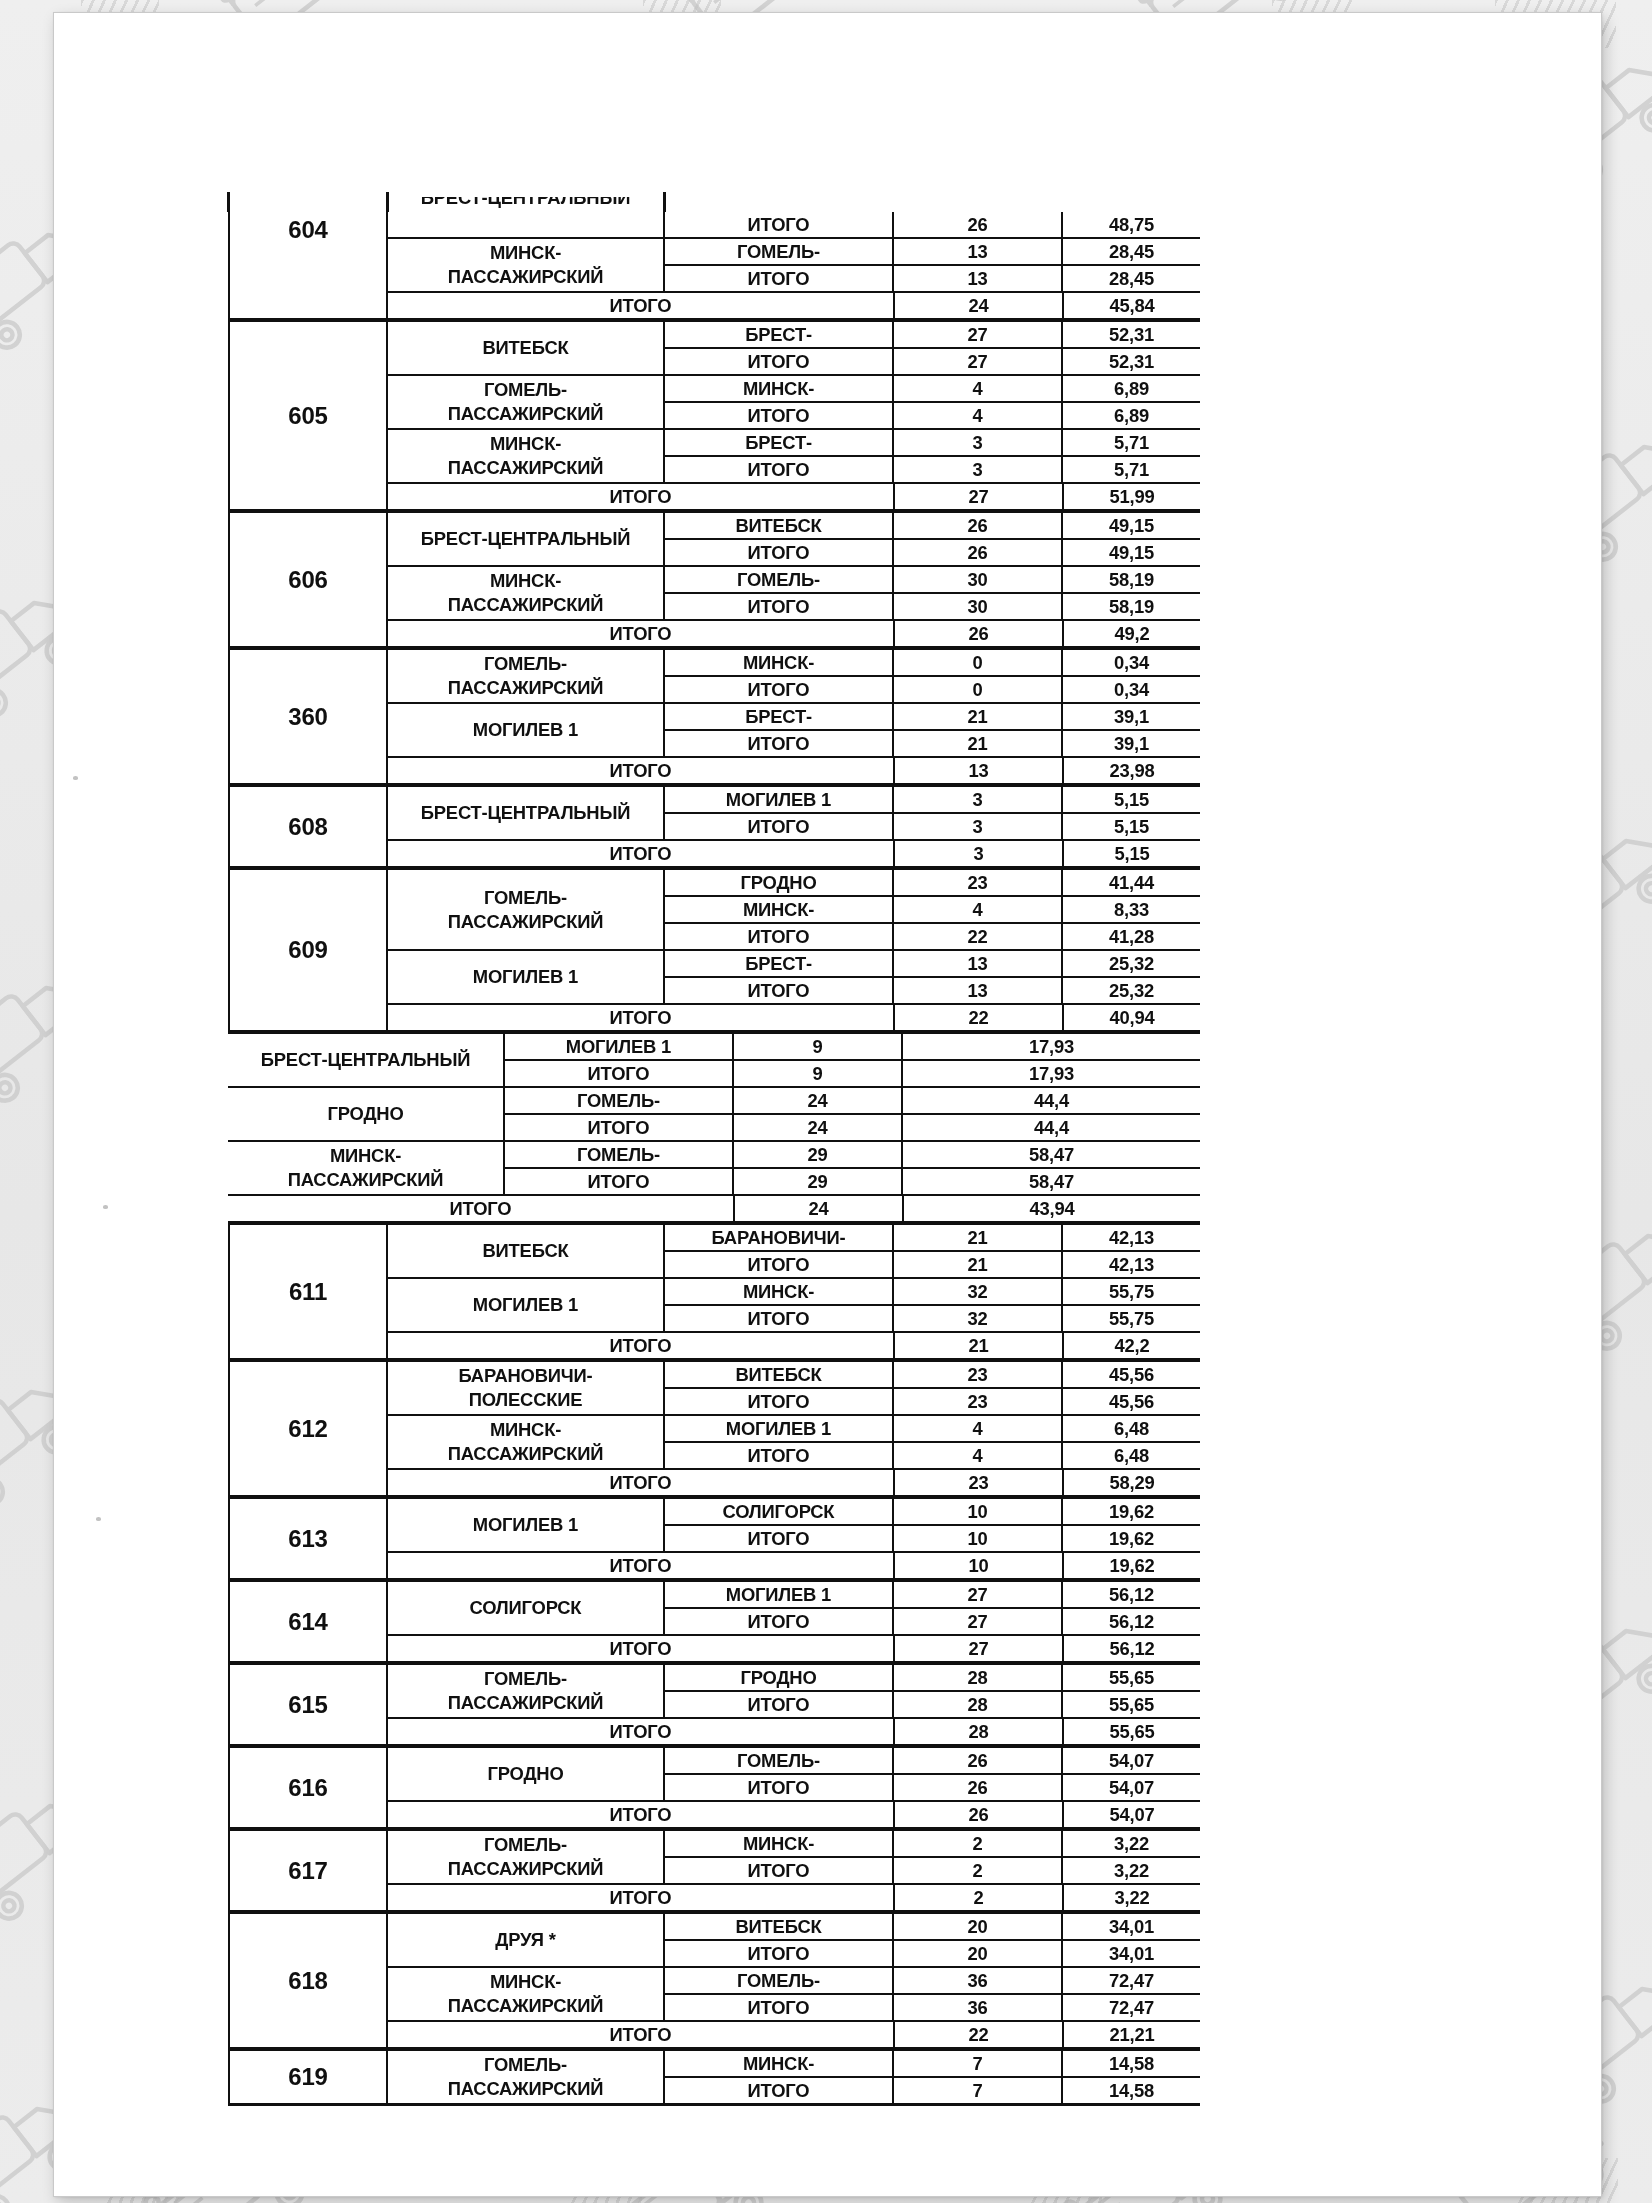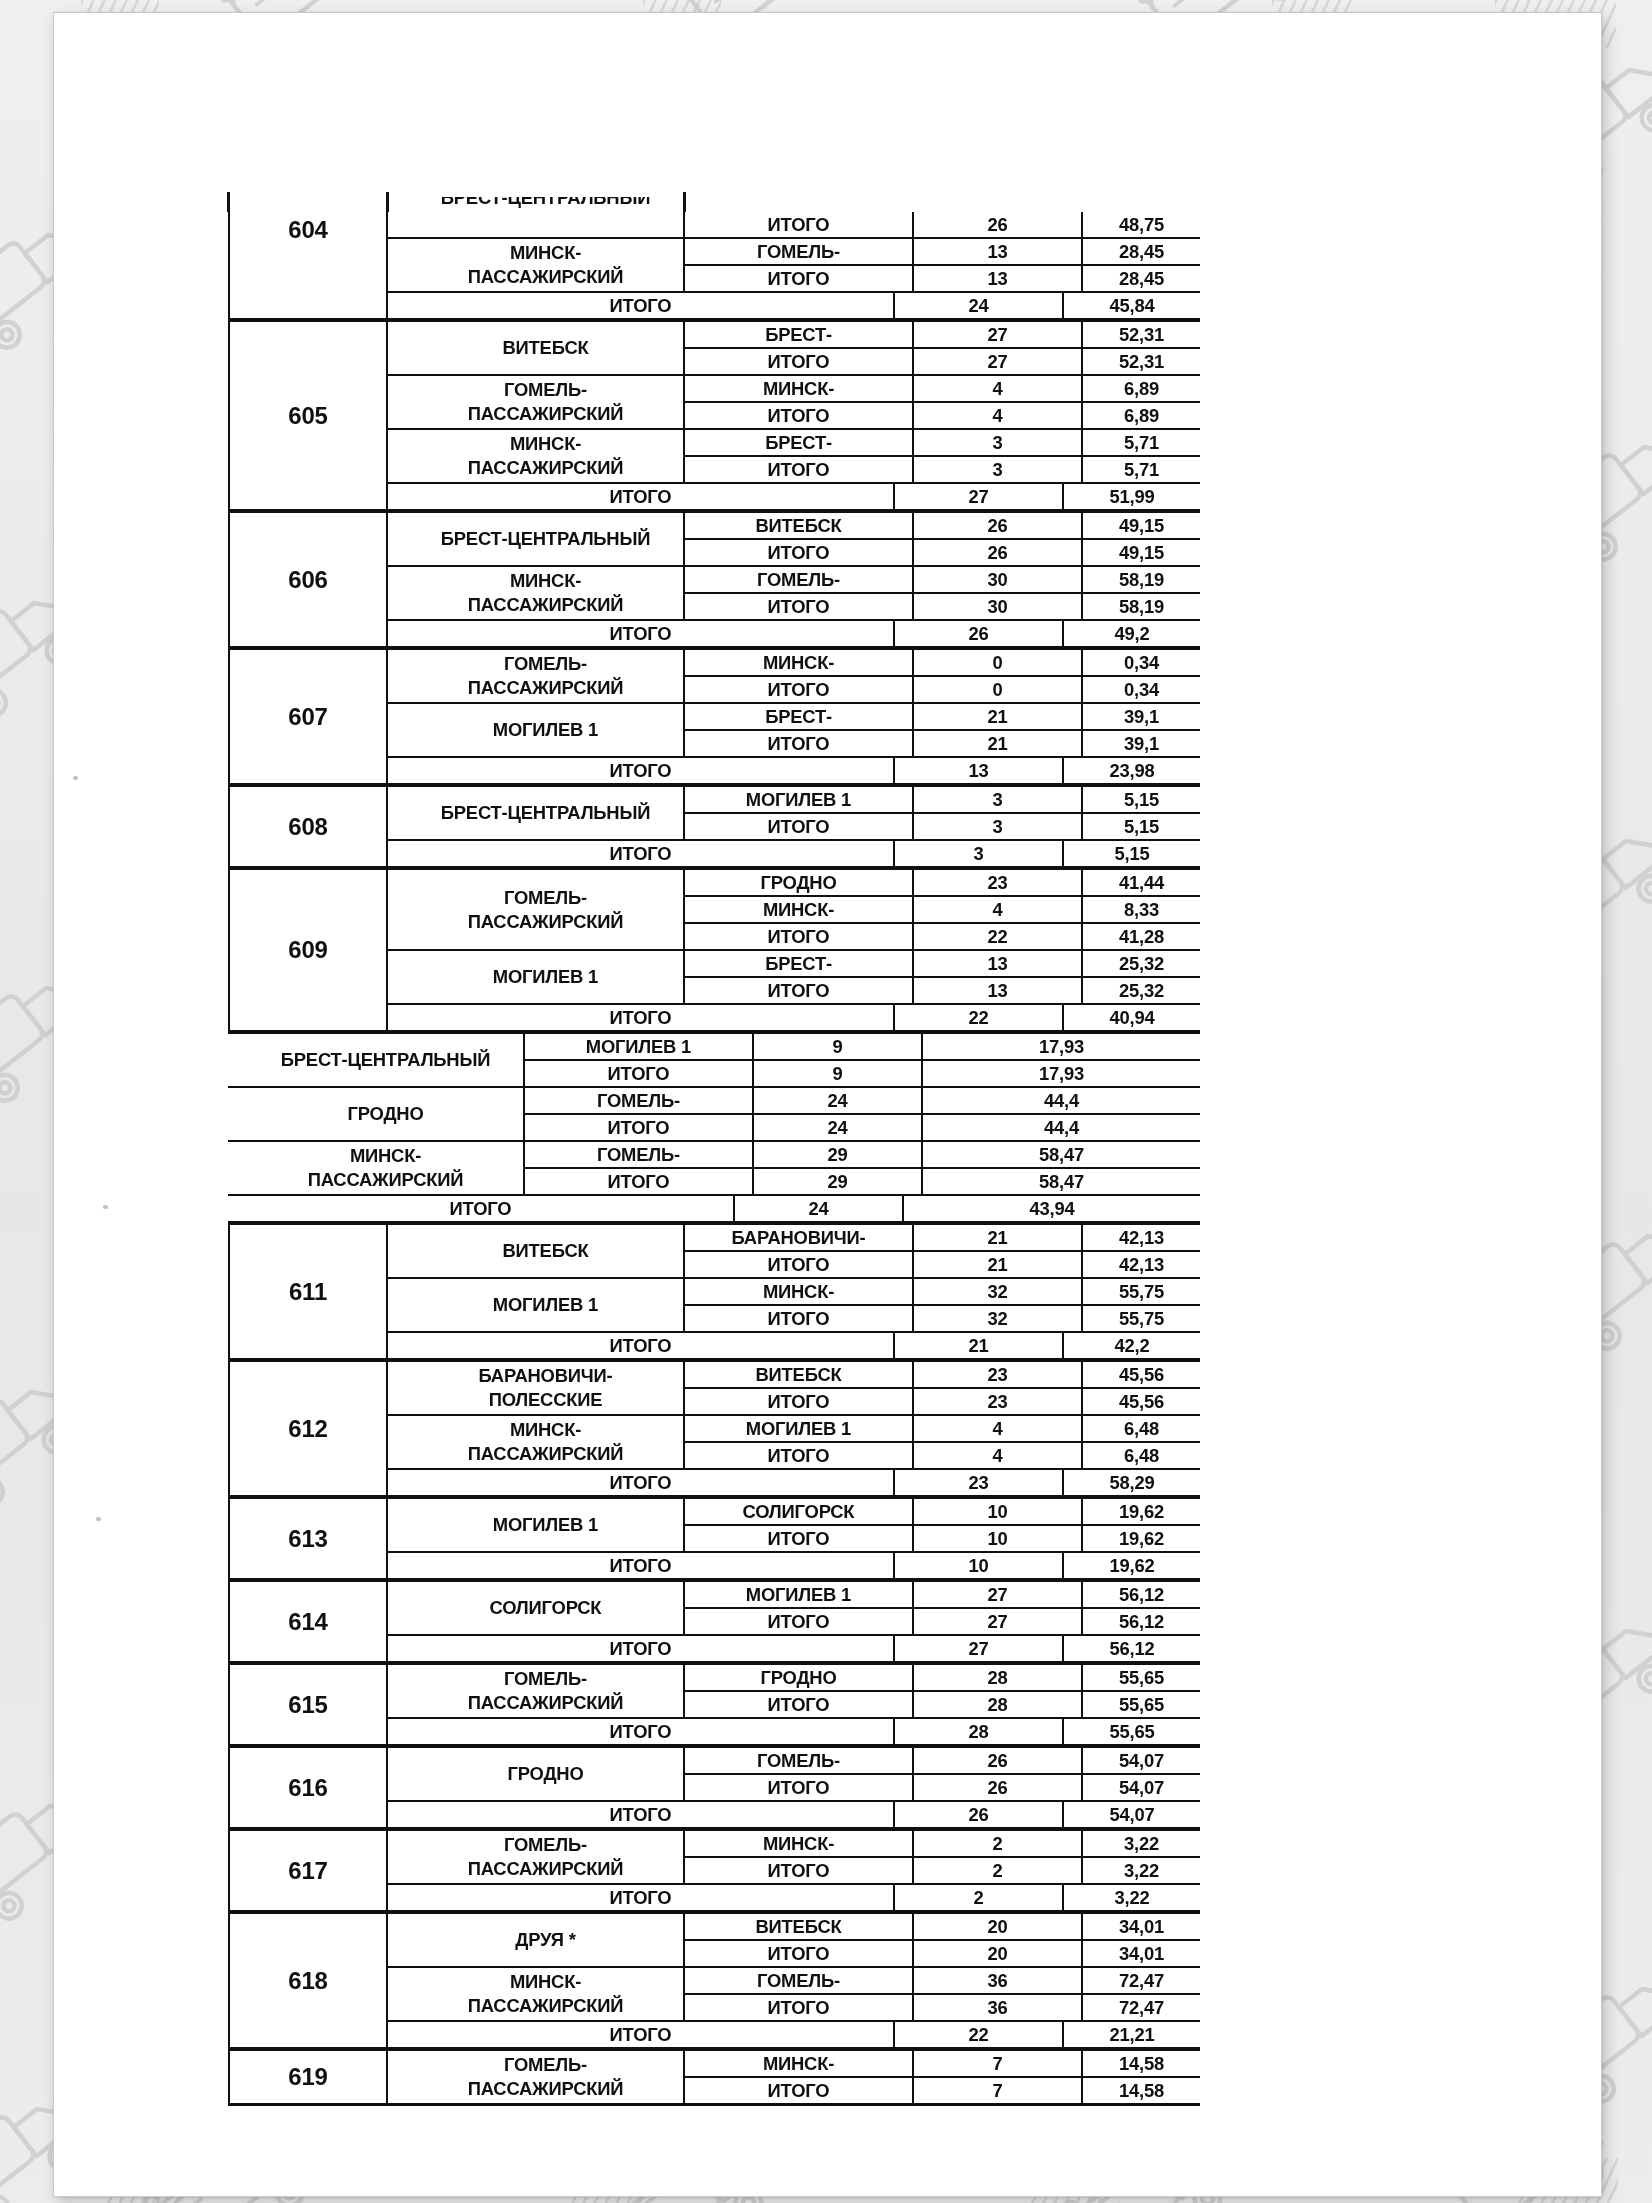--- a/index.html
+++ b/index.html
@@ -27,21 +27,21 @@
            color:var(--ink); font-weight:700; font-size:18.4px; line-height:24px;
            letter-spacing:-0.2px;
            border-bottom:3.7px solid var(--ink); }
   .route{ display:flex; border-top:4.6px solid var(--ink); }
   .route:first-child{ border-top:0; }
   .route-num{ flex:0 0 156px; border-left:2.8px solid var(--ink); border-right:2.8px solid var(--ink);
               display:flex; align-items:center; justify-content:center; position:relative;
               font-size:24px; }
   .route:first-child .route-num{ align-items:flex-start; padding-top:6.4px; }
   .route-body{ flex:1 1 auto; display:flex; flex-direction:column; }
-  .group{ display:flex;padding-left:20px; }
+  .group{ display:flex; }
   .group + .group{ border-top:2.8px solid var(--ink); }
   .origin{ flex:0 0 275px; border-right:2.8px solid var(--ink);
            display:flex; align-items:center; justify-content:center;
            text-align:center; white-space:pre-line; position:relative; }
   .rows{ flex:1 1 auto; display:flex; flex-direction:column; }
   .prow{ display:flex; height:25px; }
   .prow + .prow{ border-top:2.8px solid var(--ink); }
   .cell{ display:flex; align-items:center; justify-content:center; overflow:hidden; }
   .dest{ flex:0 0 227px; border-right:2.8px solid var(--ink); }
   .count{ flex:0 0 167px; border-right:2.8px solid var(--ink); }
@@ -520,21 +520,21 @@
               <span>26</span>
             </div>
             <div class="cell value">
               <span>49,2</span>
             </div>
           </div>
         </div>
       </div>
       <div class="route">
         <div class="route-num">
-          <span>607</span>
+          <span>360</span>
         </div>
         <div class="route-body">
           <div class="group">
             <div class="origin"><span>ГОМЕЛЬ-
 ПАССАЖИРСКИЙ</span></div>
             <div class="rows">
               <div class="prow">
                 <div class="cell dest">
                   <span>МИНСК-</span>
                 </div>

